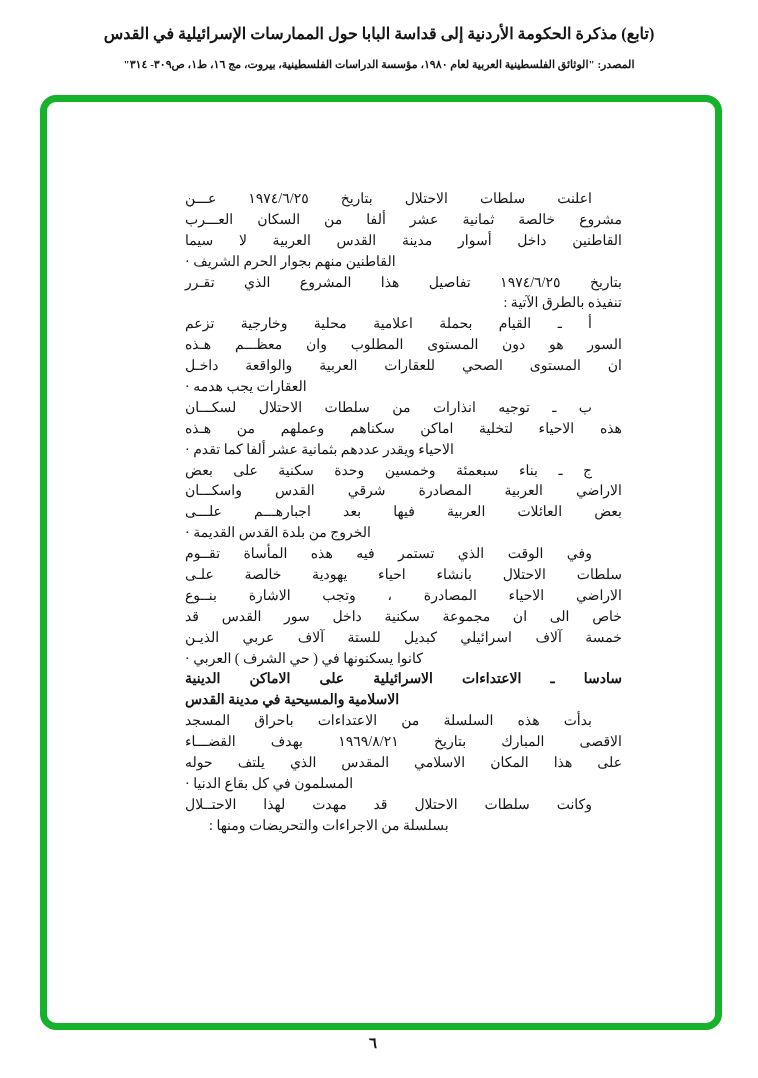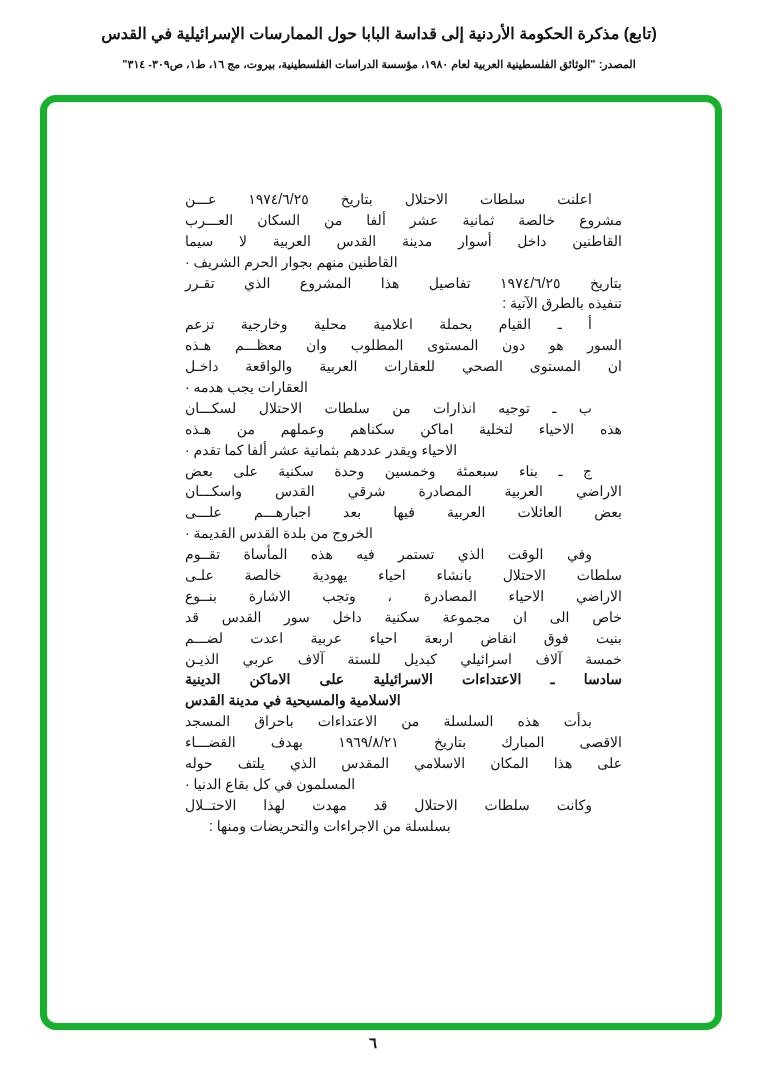--- a/index.html
+++ b/index.html
@@ -1,20 +1,20 @@
 <!DOCTYPE html>
 <html lang="ar"><head>
 <meta charset="utf-8">
 <style>
   html,body{margin:0;padding:0;background:#ffffff;}
   .page{
     position:relative;
     width:758px;height:1078px;
     background:#ffffff;
-    font-family:Liberation Sans, sans-serif;
+    font-family:Liberation Serif, serif;
     color:#141414;
     overflow:hidden;
   }
   
   .hdr-title{
     position:absolute;top:24px;left:0;width:758px;
     text-align:center;direction:rtl;
     font-size:16px;font-weight:bold;
     letter-spacing:0px;
   }
@@ -83,22 +83,22 @@
       <div class="line j" dir="rtl">هذه الاحياء لتخلية اماكن سكناهم وعملهم من هـذه</div>
       <div class="line l" dir="rtl">الاحياء ويقدر عددهم بثمانية عشر ألفا كما تقدم ·</div>
       <div class="line j ind" dir="rtl">ج ـ بناء سبعمئة وخمسين وحدة سكنية على بعض</div>
       <div class="line j" dir="rtl">الاراضي العربية المصادرة شرقي القدس واسكـــان</div>
       <div class="line j" dir="rtl">بعض العائلات العربية فيها بعد اجبارهـــم علـــى</div>
       <div class="line l" dir="rtl">الخروج من بلدة القدس القديمة ·</div>
       <div class="line j ind" dir="rtl">وفي الوقت الذي تستمر فيه هذه المأساة تقــوم</div>
       <div class="line j" dir="rtl">سلطات الاحتلال بانشاء احياء يهودية خالصة علـى</div>
       <div class="line j" dir="rtl">الاراضي الاحياء المصادرة ، وتجب الاشارة بنــوع</div>
       <div class="line j" dir="rtl">خاص الى ان مجموعة سكنية داخل سور القدس قد</div>
-      <div class="line j" dir="rtl">بنيت فوق انقاض اربعة احياء عربية اعدت لضـــم</div>
       <div class="line j" dir="rtl">خمسة آلاف اسرائيلي كبديل للستة آلاف عربي الذيـن</div>
+      <div class="line l" dir="rtl">كانوا يسكنونها في ( حي الشرف ) العربي ·</div>
       <div class="line j b" dir="rtl">سادسا ـ الاعتداءات الاسرائيلية على الاماكن الدينية</div>
       <div class="line l b" dir="rtl">الاسلامية والمسيحية في مدينة القدس</div>
       <div class="line j ind" dir="rtl">بدأت هذه السلسلة من الاعتداءات باحراق المسجد</div>
       <div class="line j" dir="rtl">الاقصى المبارك بتاريخ ١٩٦٩/٨/٢١ بهدف القضـــاء</div>
       <div class="line j" dir="rtl">على هذا المكان الاسلامي المقدس الذي يلتف حوله</div>
       <div class="line l" dir="rtl">المسلمون في كل بقاع الدنيا ·</div>
       <div class="line j ind" dir="rtl">وكانت سلطات الاحتلال قد مهدت لهذا الاحتــلال</div>
       <div class="line l indl" dir="rtl">بسلسلة من الاجراءات والتحريضات ومنها :</div>
     </div>
 

